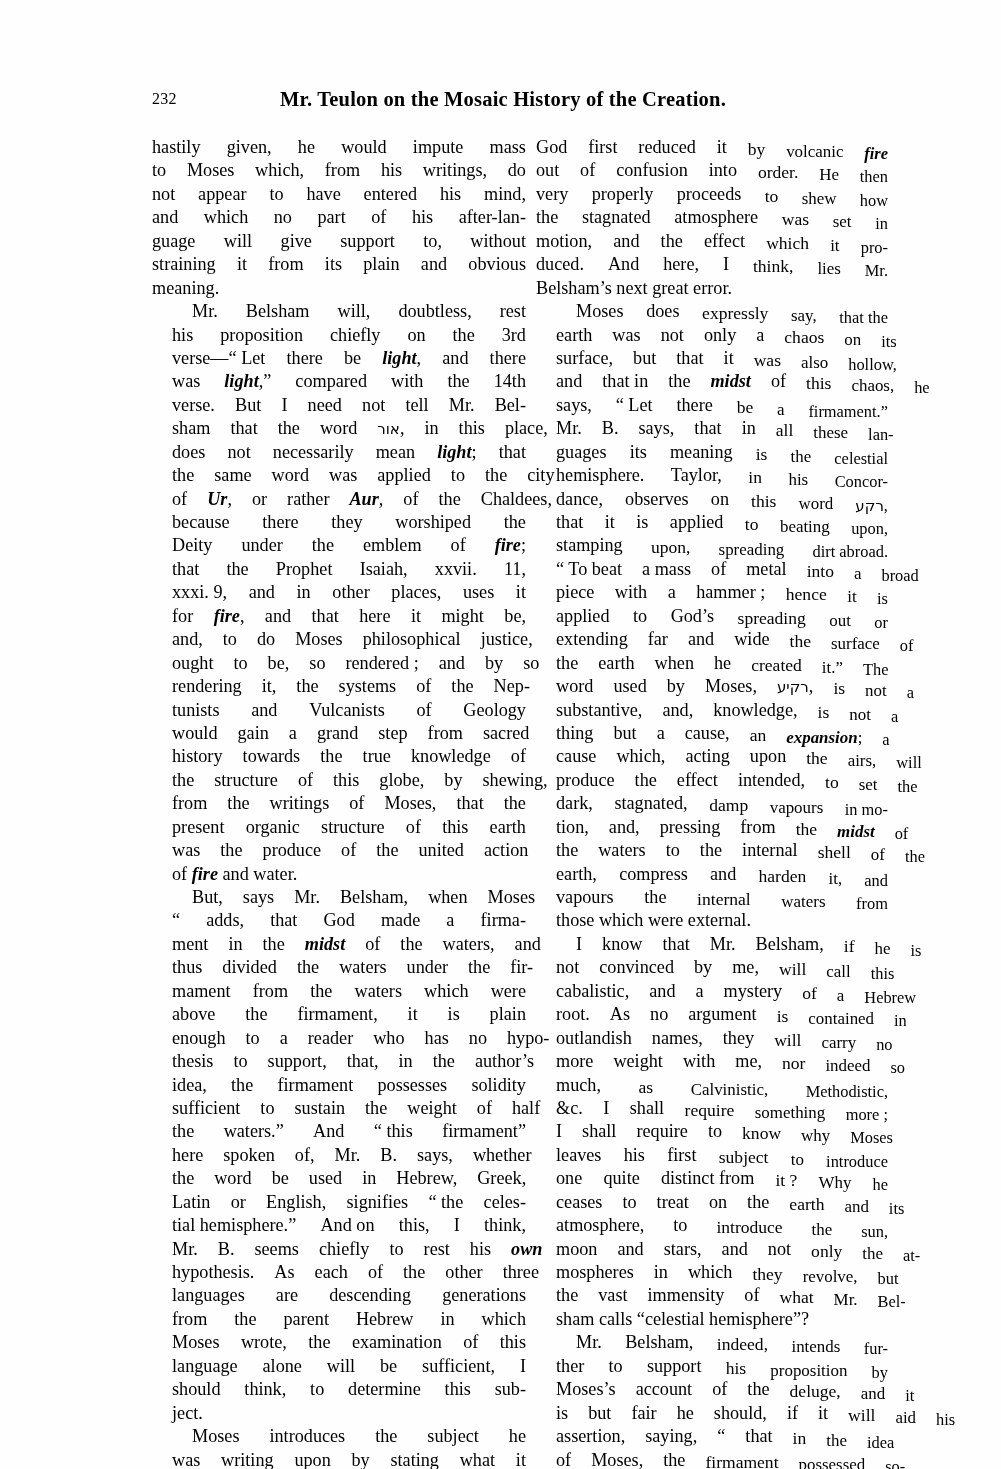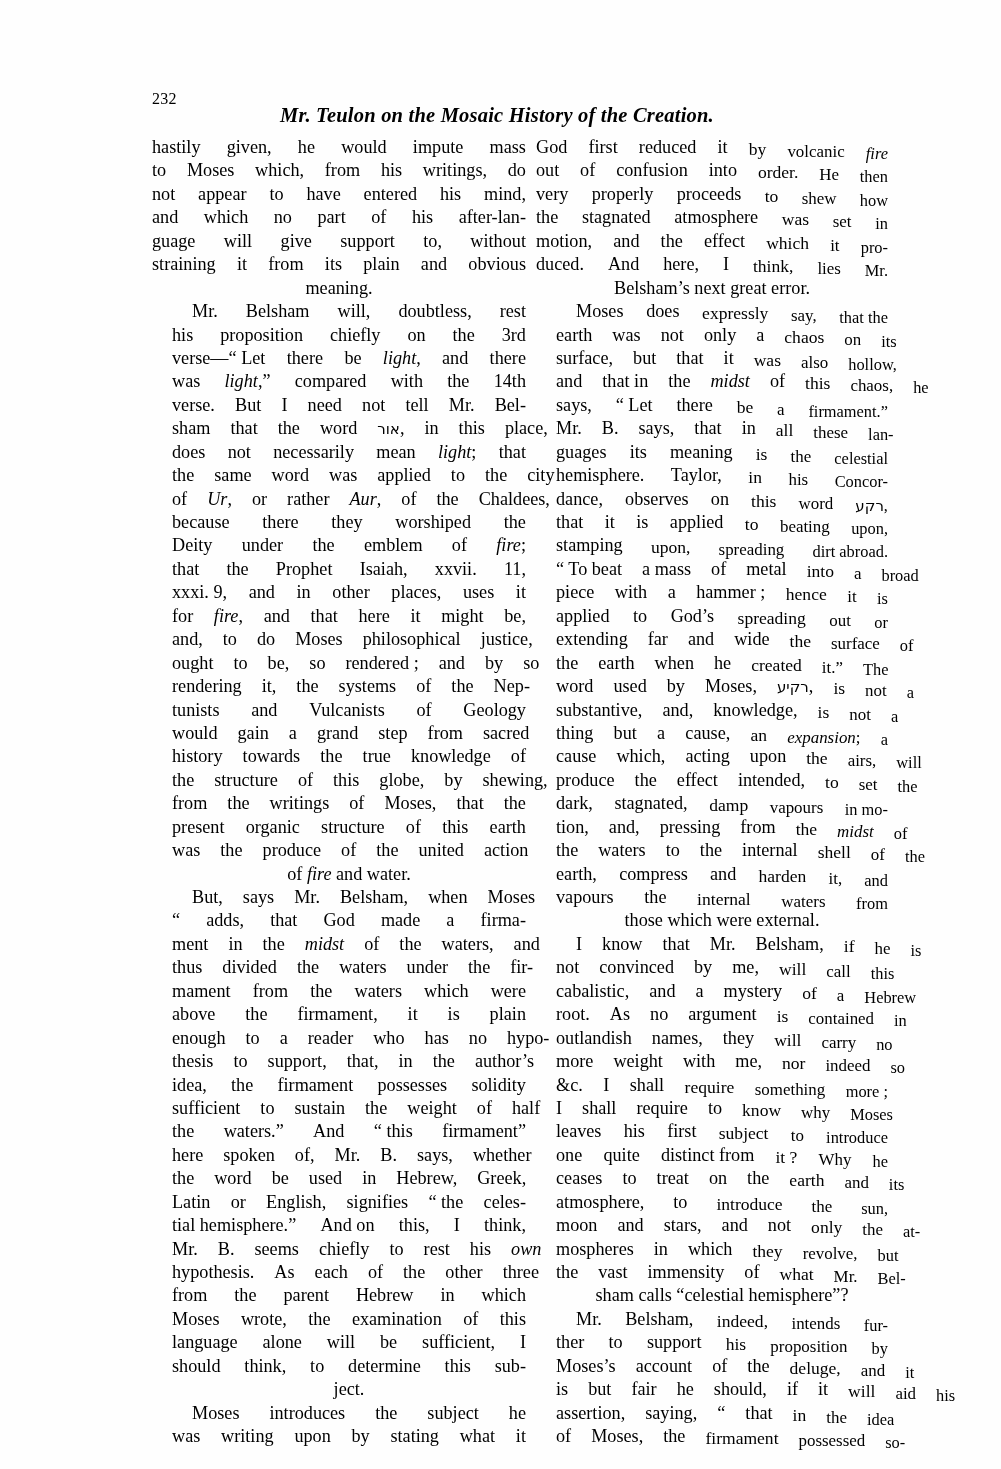--- a/index.html
+++ b/index.html
@@ -34,41 +34,39 @@
   #folio {
     position: absolute;
     left: 0;
     top: 2px;
     font-size: 16px;
     letter-spacing: 0.3px;
   }
   #head-title {
     position: absolute;
     left: 128px;
-    top: 16px;
-    font-style: italic;
+    top: 0px;
     font-weight: bold;
     font-size: 20.5px;
     letter-spacing: 0.2px;
     white-space: nowrap;
   }
 
   
   .column {
     position: absolute;
     top: 136px;
   }
   #col-left  { left: 152px; width: 374px; }
   #col-right { left: 536px; width: 352px; }
 
   .para {
     margin: 0;
     font-size: 18.2px;
     line-height: 23.45px;
-    text-align: center;
   }
   .para + .para { text-indent: 20px; }
 
   
   .ln {
     display: block;
     white-space: nowrap;
     height: 23.45px;
     font-size: 18.2px;
   }
@@ -81,21 +79,21 @@
   .j.ind { padding-left: 20px; width: calc(100% - 20px); }
   
   .last { display: block; }
 
   .heb {
     font-family: "DejaVu Sans", sans-serif;
     font-size: 15px;
     direction: rtl;
     unicode-bidi: isolate;
   }
-  i { font-style: italic; }
+  i { font-style: italic; font-weight: bold; }
 
   
   
   
   #col-right .j > span:nth-last-child(-n+2) {
     display: inline-block;
   }
   #col-right { transform-origin: left top; }
   .curl1 { position: relative; top: 2px;  font-size: 0.965em; }
   .curl2 { position: relative; top: 4px;  font-size: 0.93em;  }
@@ -516,20 +514,26 @@
           <span><i>own</i></span>
         </span>
         <span class="ln j">
           <span>hypothesis.</span>
           <span>As</span>
           <span>each</span>
           <span>of</span>
           <span>the</span>
           <span>other</span>
           <span>three</span>
+        </span>
+        <span class="ln j">
+          <span>languages</span>
+          <span>are</span>
+          <span>descending</span>
+          <span>generations</span>
         </span>
         <span class="ln j">
           <span>from</span>
           <span>the</span>
           <span>parent</span>
           <span>Hebrew</span>
           <span>in</span>
           <span>which</span>
         </span>
         <span class="ln j">
@@ -907,20 +911,26 @@
         <span class="ln j">
           <span>more</span>
           <span>weight</span>
           <span>with</span>
           <span>me,</span>
           <span class="curl1">nor</span>
           <span class="curl2">indeed</span>
           <span class="curl3">so</span>
         </span>
         <span class="ln j">
+          <span>much,</span>
+          <span class="curl1">as</span>
+          <span class="curl2">Calvinistic,</span>
+          <span class="curl3">Methodistic,</span>
+        </span>
+        <span class="ln j">
           <span>&amp;c.</span>
           <span>I</span>
           <span>shall</span>
           <span class="curl1">require</span>
           <span class="curl2">something</span>
           <span class="curl3">more ;</span>
         </span>
         <span class="ln j">
           <span>I</span>
           <span>shall</span>

